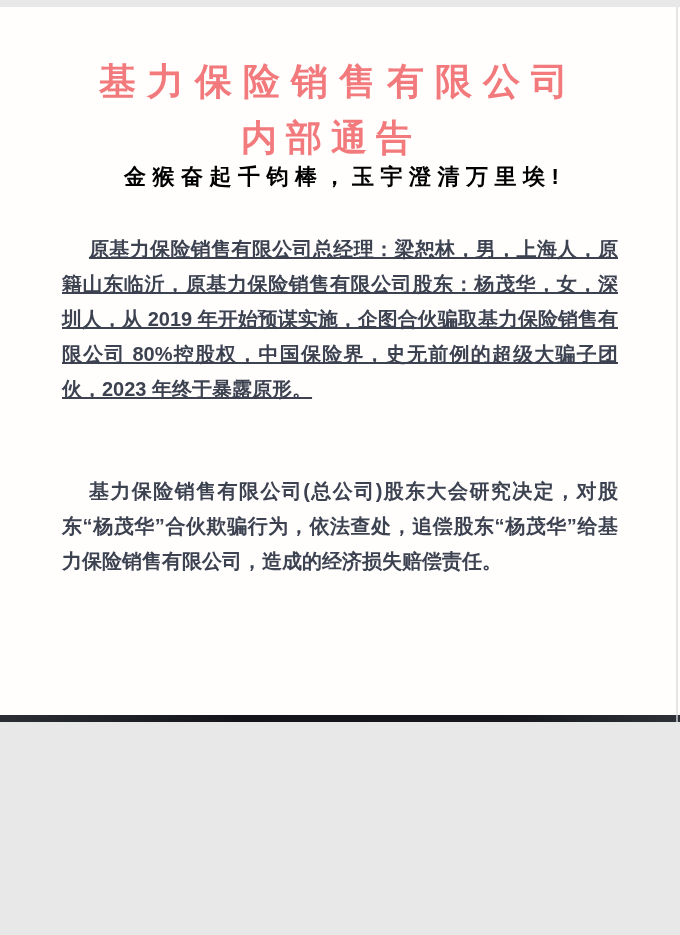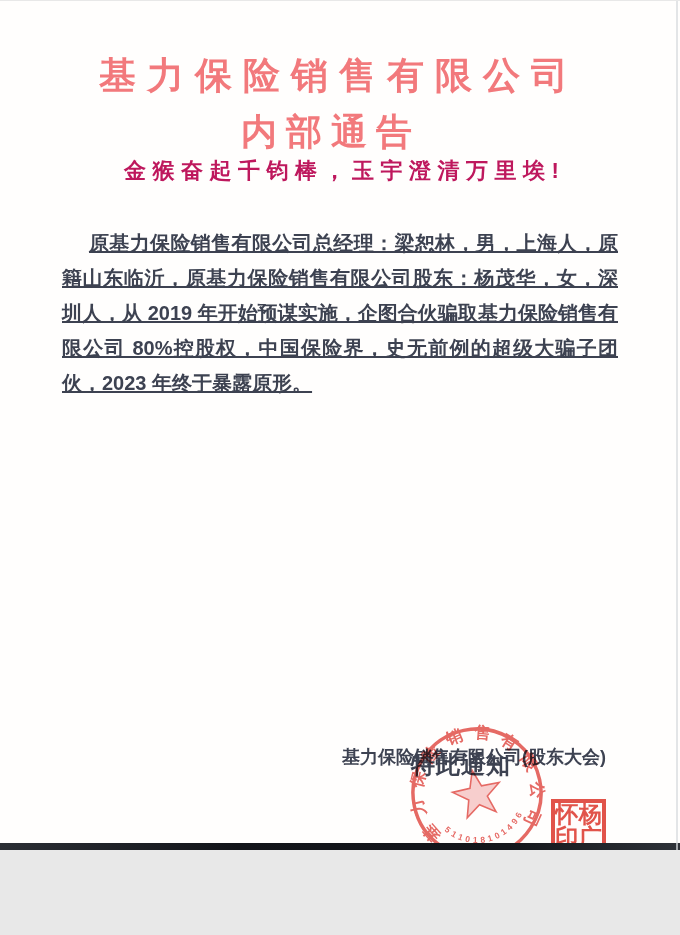--- a/index.html
+++ b/index.html
@@ -1,19 +1,19 @@
 <!DOCTYPE html>
 <html><head>
 <meta charset="utf-8">
 <style>
   html,body{margin:0;padding:0;background:#e8e8e8;}
   .page{
     position:relative;
-    width:680px;height:849px;
-    margin:1px auto;
+    width:680px;height:715px;
+    margin:7px auto;
     background:#fffefd;
     overflow:hidden;
     font-family:"Liberation Sans", sans-serif;
     color:#3d4251;
   }
   .title-main{
     position:absolute;top:50px;left:-12px;width:100%;
     text-align:center;
     font-size:37px;font-weight:bold;
     letter-spacing:11px;padding-left:11px;
@@ -24,21 +24,21 @@
     position:absolute;top:107px;left:-18px;width:100%;
     text-align:center;
     font-size:36px;font-weight:bold;
     letter-spacing:9px;padding-left:9px;
     color:#f2797c;
     white-space:nowrap;
   }
   .slogan{
     position:absolute;
     font-size:22px;font-weight:bold;
-    color:#be185d;
+    color:#000000;
     white-space:nowrap;
   }
   .slogan-1{top:155px;left:124px;letter-spacing:6.5px;}
   .slogan-2{top:191px;left:86px;letter-spacing:4px;}
   .para{
     position:absolute;left:62px;width:556px;
     font-size:20px;line-height:35px;font-weight:bold;
     text-align:justify;text-justify:inter-character;
     text-indent:27px;
     margin:0;
@@ -106,20 +106,21 @@
   <div class="title-main">基力保险销售有限公司</div>
 
   <div class="title-sub">内部通告</div>
 
   <div class="slogan slogan-1">金猴奋起千钧棒，玉宇澄清万里埃!</div>
 
 
   <p class="para para-1">原基力保险销售有限公司总经理：梁恕林，男，上海人，原籍山东临沂，原基力保险销售有限公司股东：杨茂华，女，深圳人，从 2019 年开始预谋实施，企图合伙骗取基力保险销售有限公司 80%控股权，中国保险界，史无前例的超级大骗子团伙，2023 年终于暴露原形。</p>
 
 
+  <p class="para para-3">基力保险销售有限公司(总公司)股东大会研究决定，对股东“杨茂华”合伙欺骗行为，依法查处，追偿股东“杨茂华”给基力保险销售有限公司，造成的经济损失赔偿责任。</p>
 
 
   <div class="closing">特此通知</div>
 
   <div class="sig-line-1">基力保险销售有限公司(股东大会)</div>
 
 
 
   <div class="round-seal">
     <svg width="140" height="140" viewBox="0 0 140 140">

